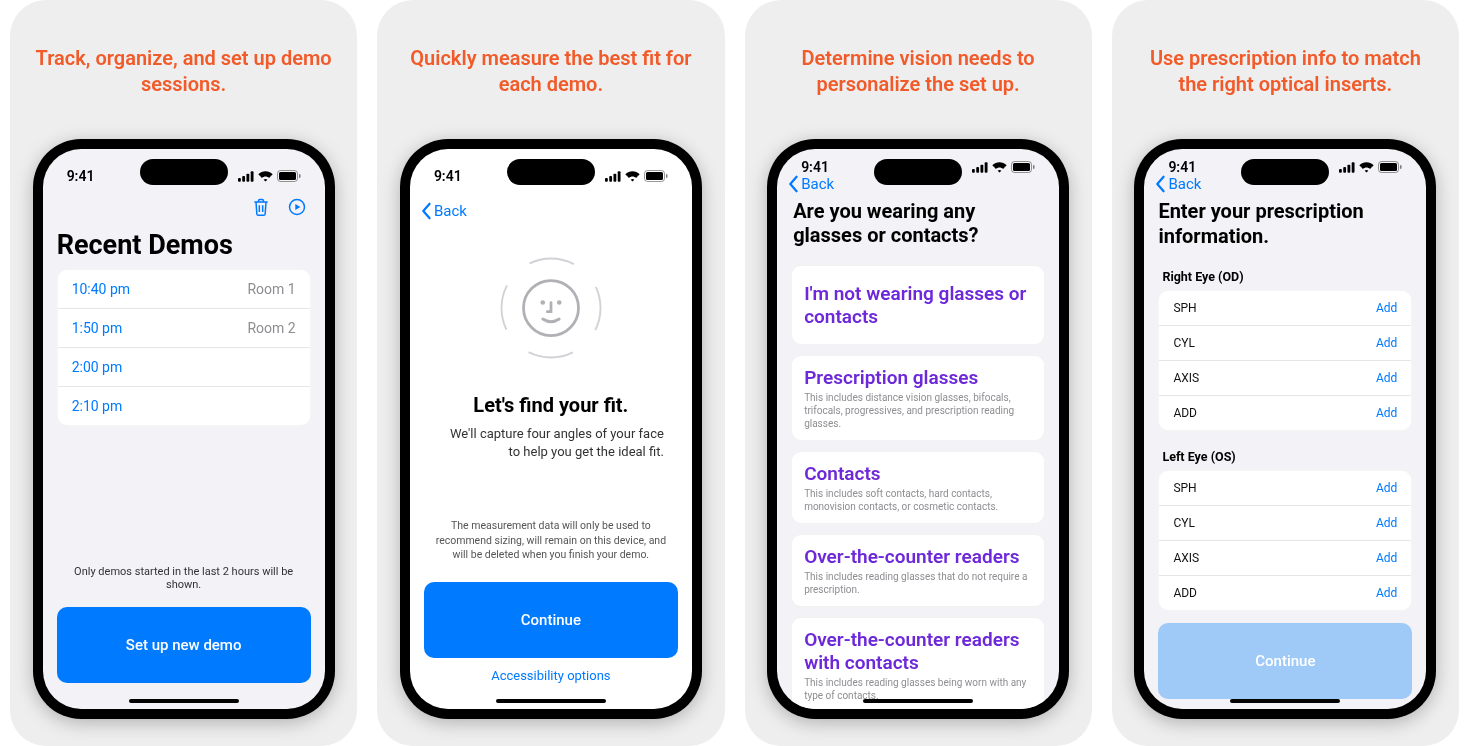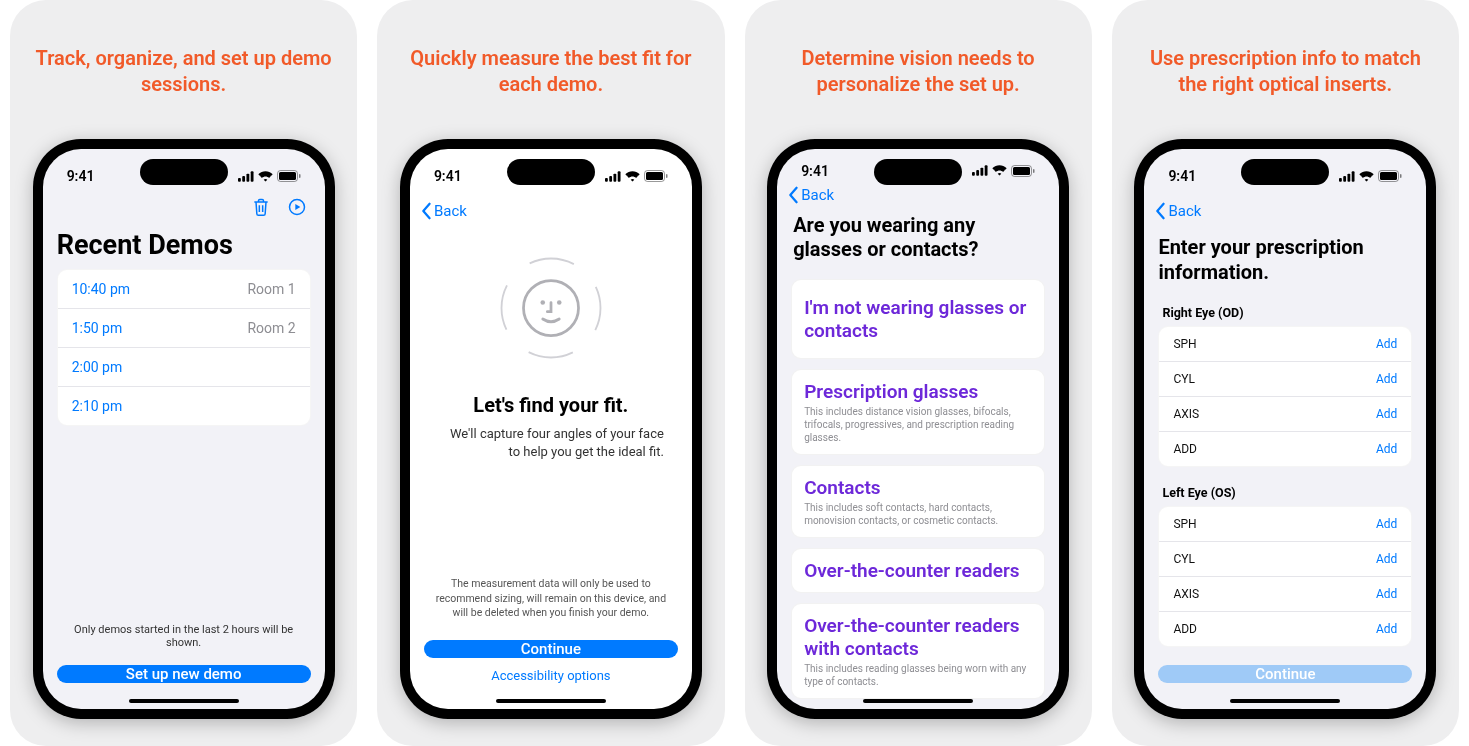--- a/index.html
+++ b/index.html
@@ -115,21 +115,21 @@
   }
   .list-row:last-child { border-bottom:none; }
   .list-time { color:#007aff; }
   .list-room { color:#8e8e93; }
   .s1-footer {
     margin-top:auto; text-align:center; font-size:11px; color:#333;
     padding:10px 8px;
   }
   .primary-btn {
     background:#007aff; color:#fff; text-align:center;
-    border-radius:10px; padding:0; font-size:15px; font-weight:500;
+    border-radius:10px; padding:29px; font-size:15px; font-weight:500;
     margin:6px 0 26px 0; cursor:pointer;
   }
   .primary-btn.light { background:#9fcaf7; }
 
   
   .face-wrap { display:flex; justify-content:center; margin:24px 0 30px 0; }
   .s2-title { font-size:20px; font-weight:700; text-align:center; margin-bottom:8px; }
   .s2-sub { font-size:13px; color:#333; text-align:right; padding:0 14px; line-height:1.35; }
   .s2-disclaimer { font-size:10.5px; color:#555; text-align:center; padding:0 10px; line-height:1.35; margin-top:auto; margin-bottom:14px; }
   .acc-link { text-align:center; color:#007aff; font-size:13px; margin:0 0 26px 0; cursor:pointer; }
@@ -321,20 +321,21 @@
         <div class="option-card">
           <div class="option-title">Prescription glasses</div>
           <div class="option-sub">This includes distance vision glasses, bifocals, trifocals, progressives, and prescription reading glasses.</div>
         </div>
         <div class="option-card">
           <div class="option-title">Contacts</div>
           <div class="option-sub">This includes soft contacts, hard contacts, monovision contacts, or cosmetic contacts.</div>
         </div>
         <div class="option-card">
           <div class="option-title">Over-the-counter readers</div>
+          <div class="option-sub">This includes reading glasses that do not require a prescription.</div>
         </div>
         <div class="option-card">
           <div class="option-title">Over-the-counter readers with contacts</div>
           <div class="option-sub">This includes reading glasses being worn with any type of contacts.</div>
         </div>
       </div>
       <div class="home-indicator"></div>
     </div>
   </div>
 </div>

